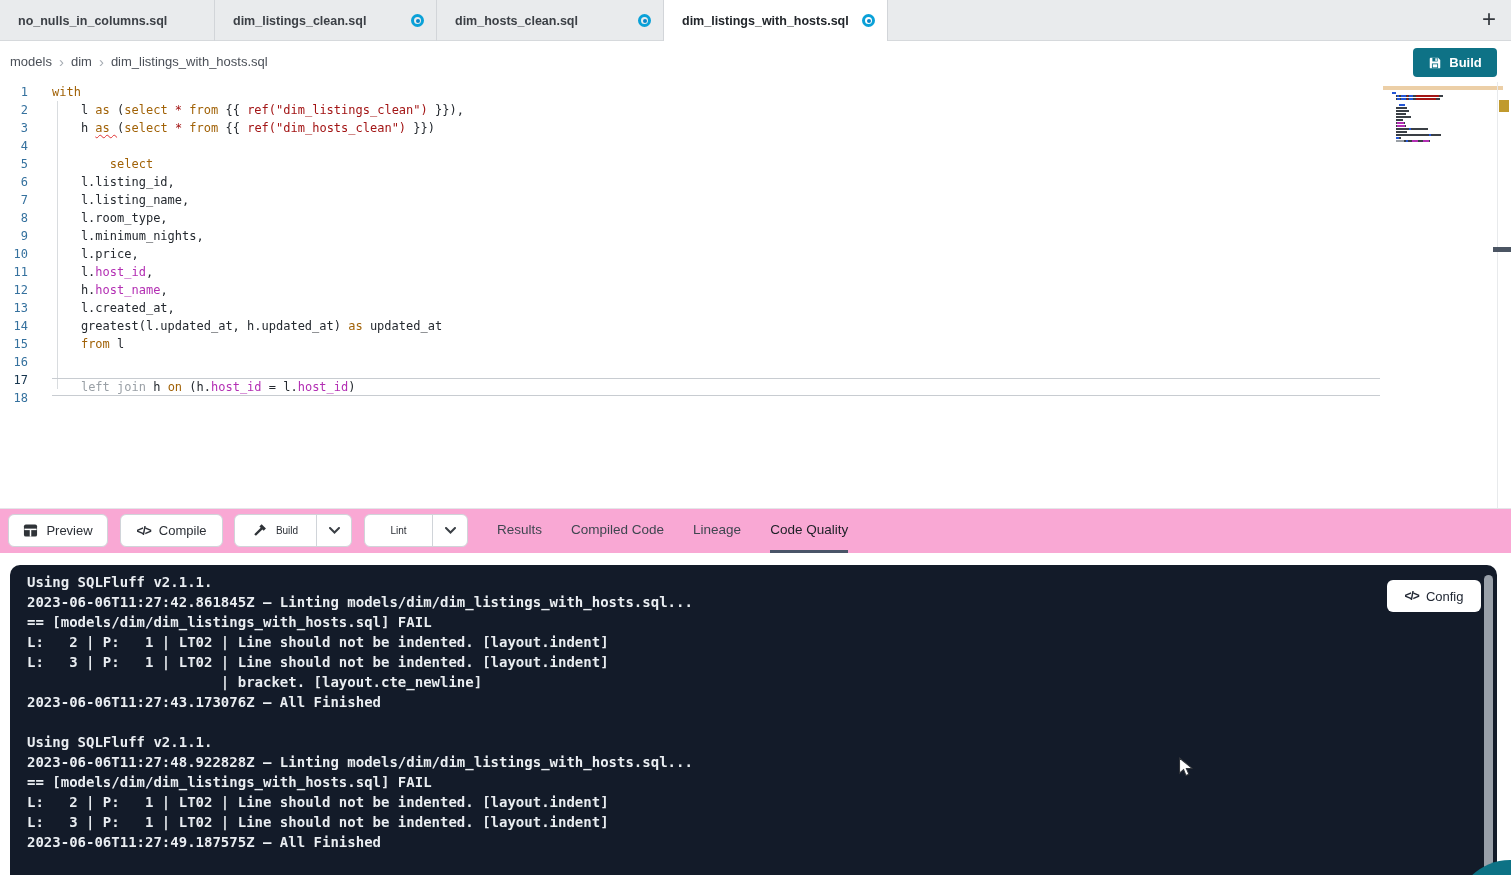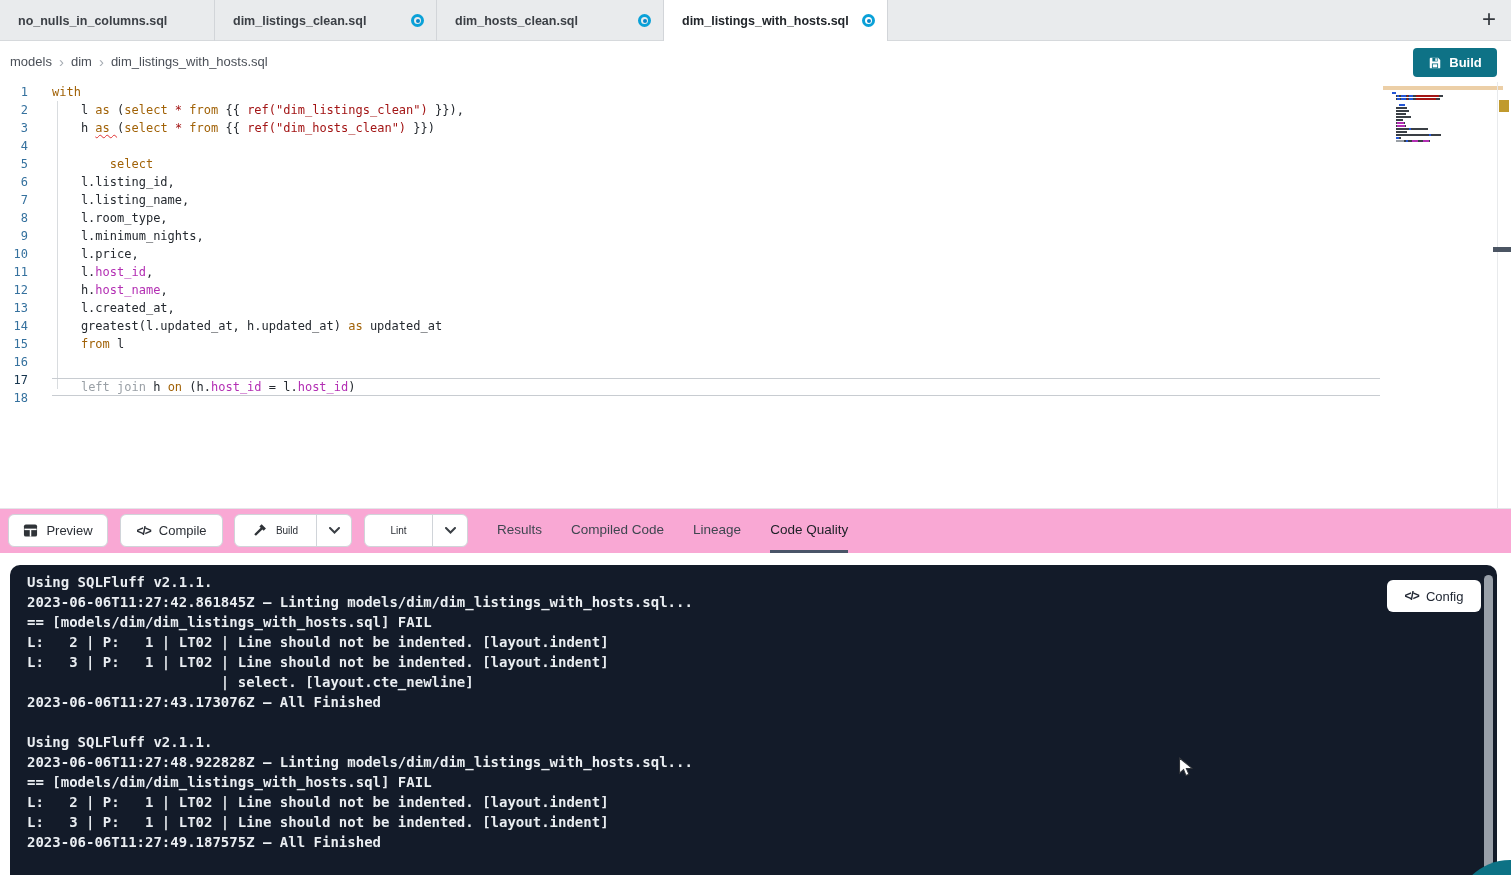--- a/index.html
+++ b/index.html
@@ -326,21 +326,21 @@
     </div>
 </div>
 
 <div class="terminal">
   <div class="tout">
       <div class="tline">Using SQLFluff v2.1.1.</div>
       <div class="tline">2023-06-06T11:27:42.861845Z – Linting models/dim/dim_listings_with_hosts.sql...</div>
       <div class="tline">== [models/dim/dim_listings_with_hosts.sql] FAIL</div>
       <div class="tline">L:   2 | P:   1 | LT02 | Line should not be indented. [layout.indent]</div>
       <div class="tline">L:   3 | P:   1 | LT02 | Line should not be indented. [layout.indent]</div>
-      <div class="tline">                       | select. [layout.cte_newline]</div>
+      <div class="tline">                       | bracket. [layout.cte_newline]</div>
       <div class="tline">2023-06-06T11:27:43.173076Z – All Finished</div>
       <div class="tline"> </div>
       <div class="tline">Using SQLFluff v2.1.1.</div>
       <div class="tline">2023-06-06T11:27:48.922828Z – Linting models/dim/dim_listings_with_hosts.sql...</div>
       <div class="tline">== [models/dim/dim_listings_with_hosts.sql] FAIL</div>
       <div class="tline">L:   2 | P:   1 | LT02 | Line should not be indented. [layout.indent]</div>
       <div class="tline">L:   3 | P:   1 | LT02 | Line should not be indented. [layout.indent]</div>
       <div class="tline">2023-06-06T11:27:49.187575Z – All Finished</div>
     </div>
   <button class="config">

